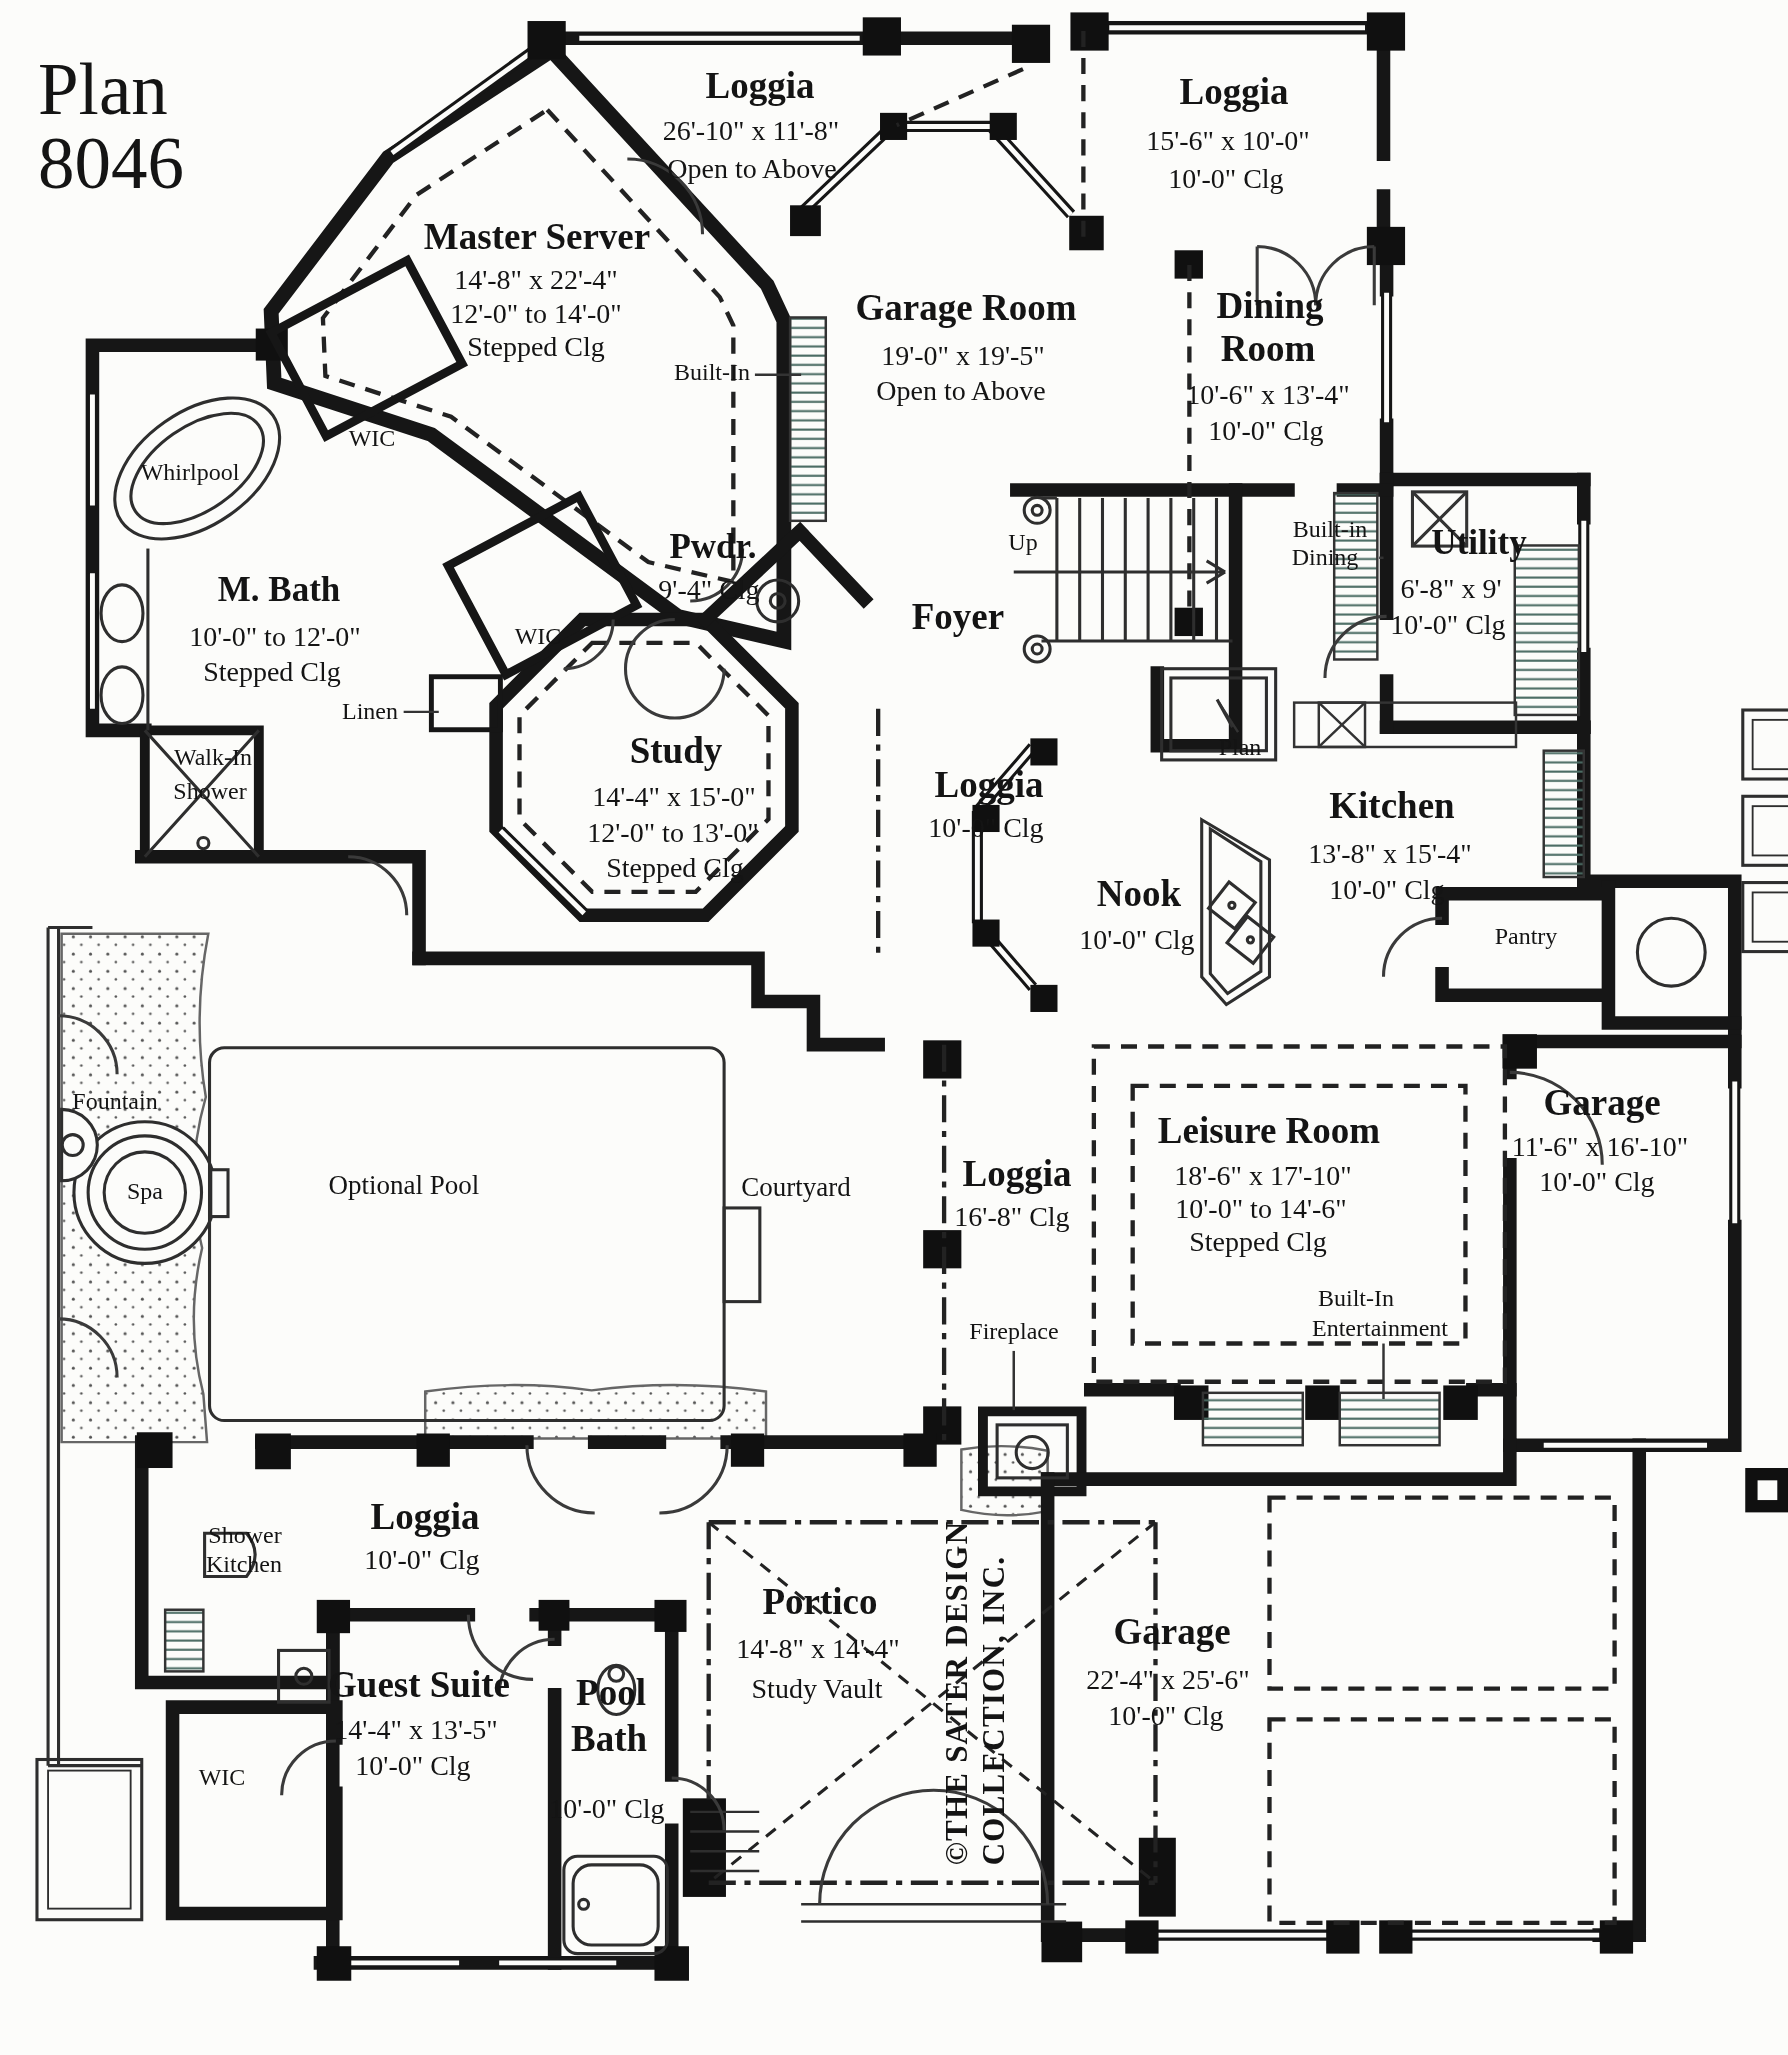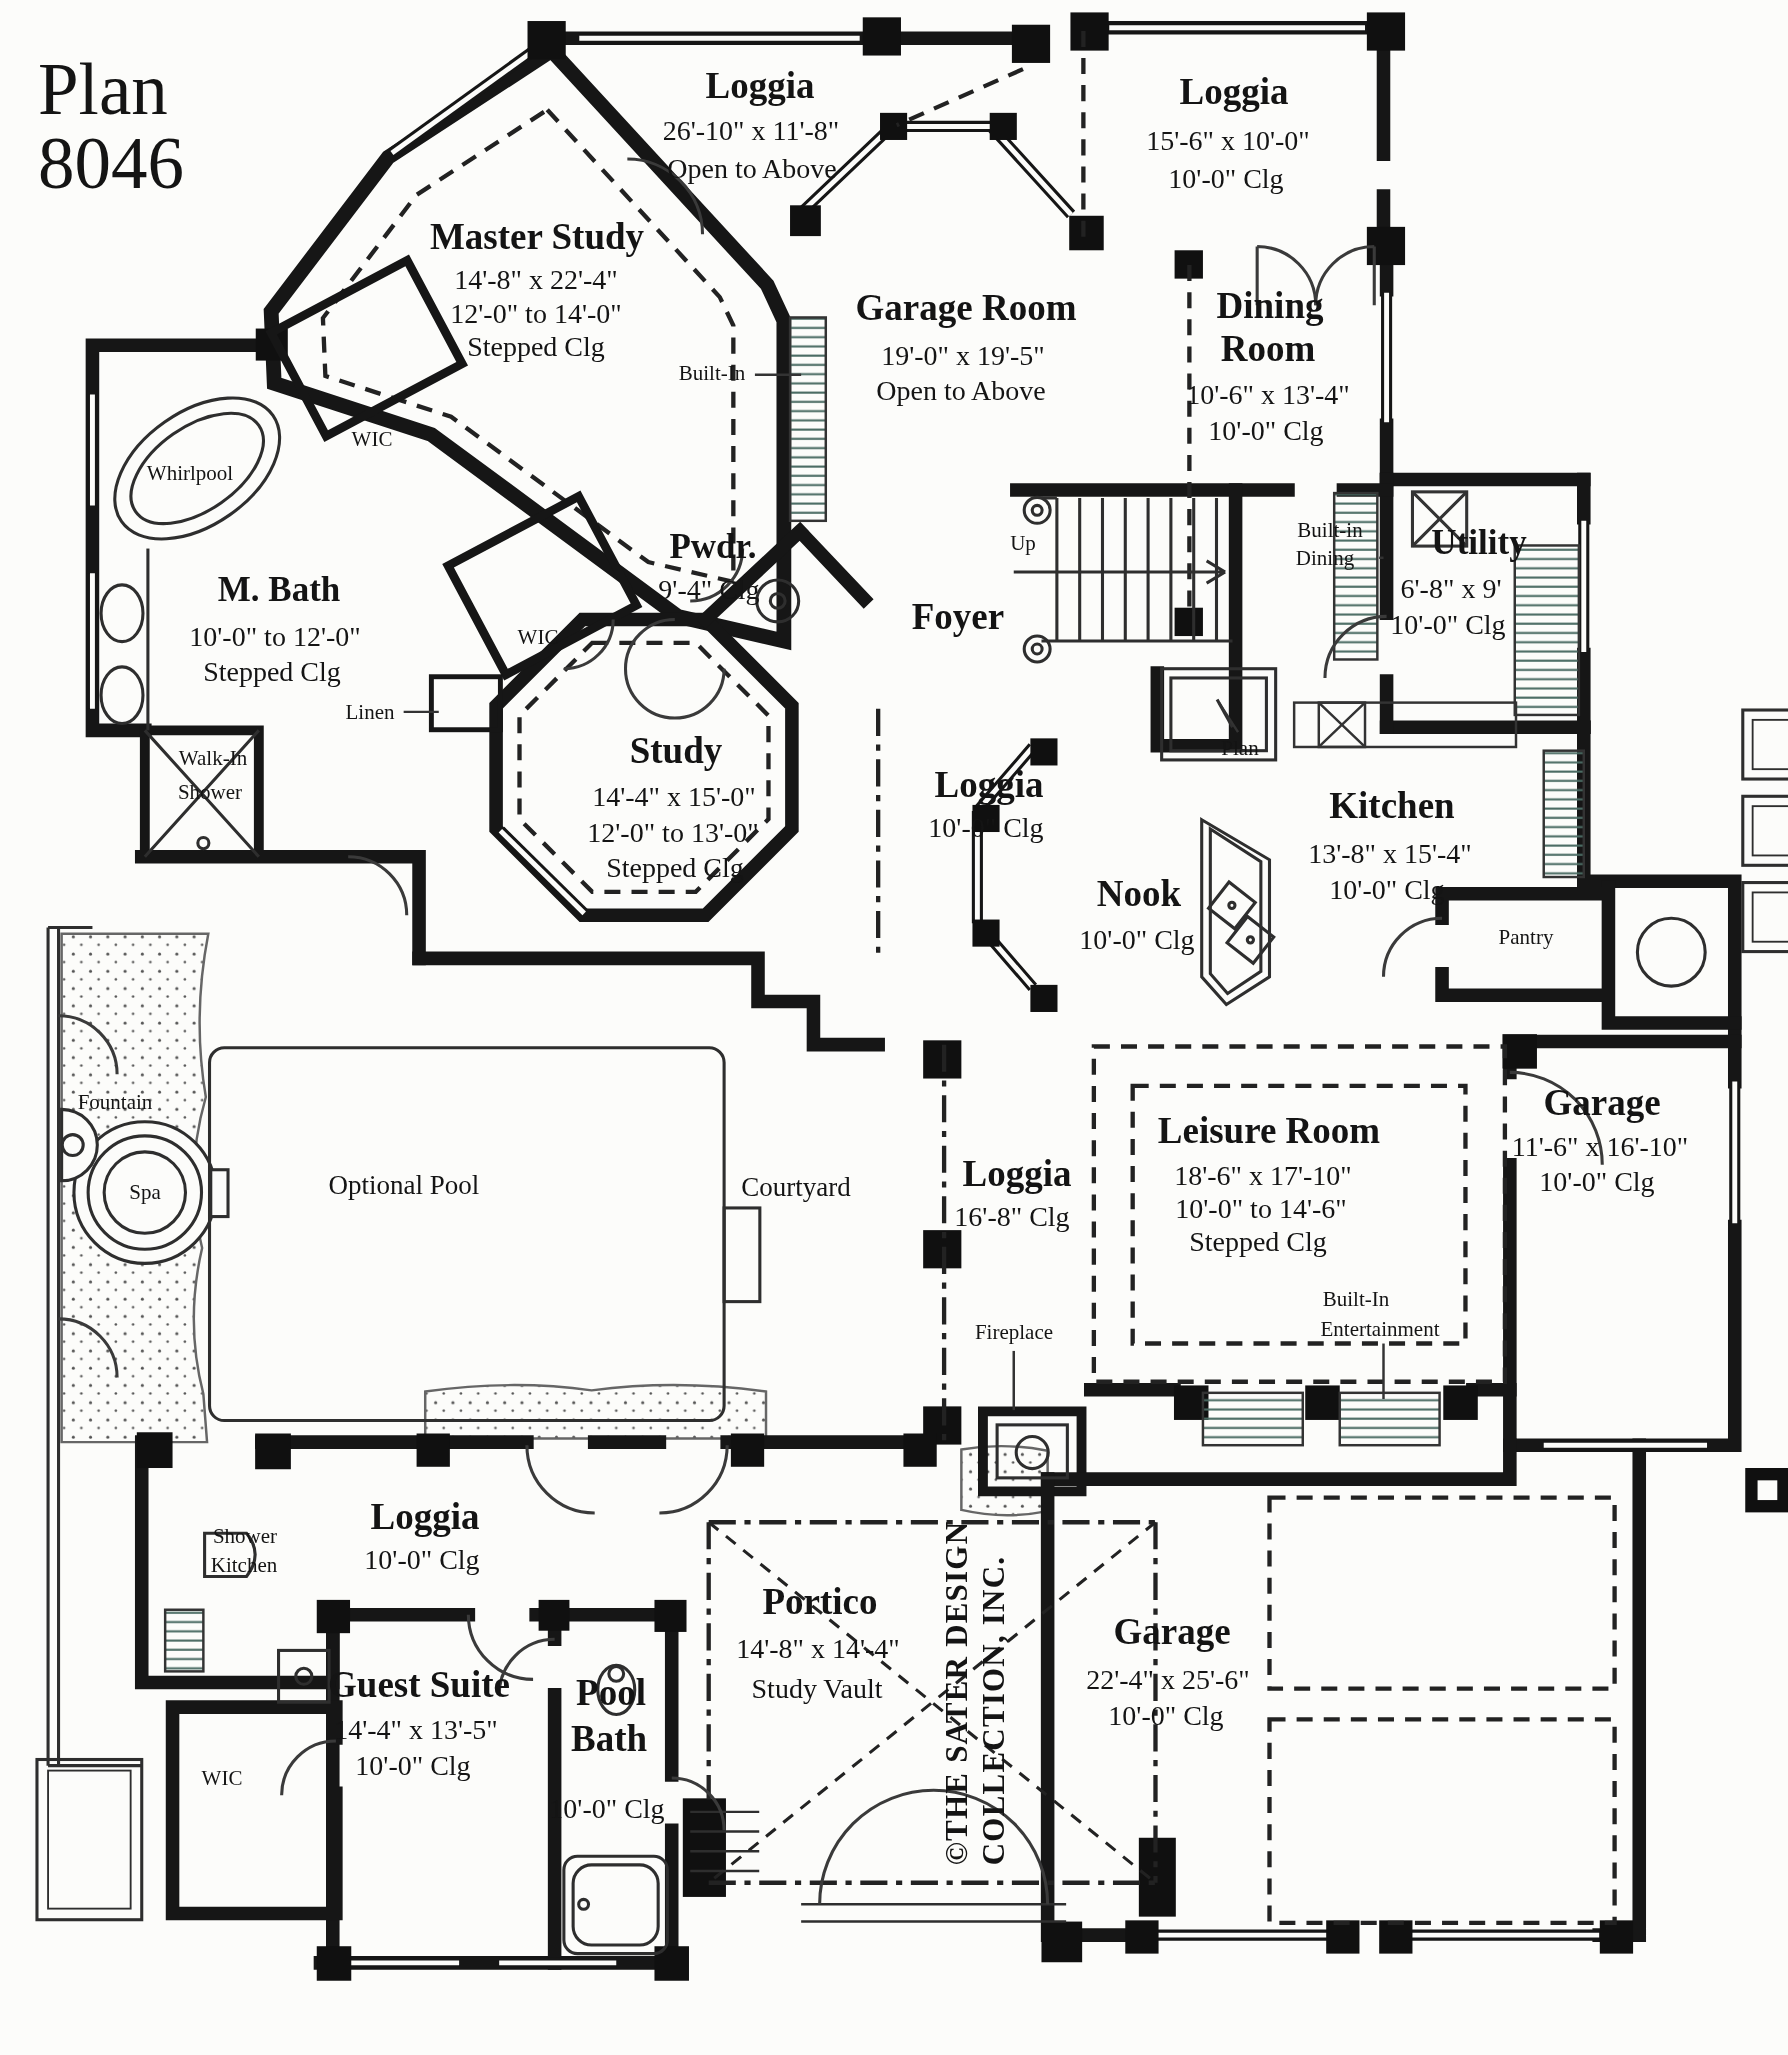--- a/index.html
+++ b/index.html
@@ -4,21 +4,21 @@
 <style>
   html,body{margin:0;padding:0;background:#e8e8e4;}
   .page{position:relative;width:1789px;height:2056px;background:#fcfcfa;overflow:hidden;
         font-family:"Liberation Serif","DejaVu Serif",serif;color:#141414;}
   .page svg{position:absolute;left:0;top:0;}
   .lbl{position:absolute;transform:translate(-50%,-50%);text-align:center;white-space:nowrap;line-height:1.08;}
   .room{font-weight:bold;font-size:37px;}
   .room-sm{font-weight:bold;font-size:35px;}
   .dim{font-size:28px;}
   .small{font-size:27px;}
-  .tiny{font-size:21px;text-align:right;}
+  .tiny{font-size:24px;text-align:right;}
   .title-block{position:absolute;left:38px;top:37px;font-size:73px;line-height:1.02;margin-top:16px;}
   .copyright{position:absolute;left:975px;top:1693px;transform:translate(-50%,-50%) rotate(-90deg);
              font-weight:bold;font-size:31px;letter-spacing:1.2px;text-align:left;line-height:1.2;white-space:nowrap;}
 </style>
 </head>
 <body>
 
 <div class="page">
 
 <svg width="1789" height="2056" viewBox="0 0 2903 3336">
@@ -340,21 +340,21 @@
     <path d="M2245,2180 V2270"></path>
     <path d="M2009,1188 L1978,1140"></path>
   </g>
 </svg>
 
 <div class="title-block">
   <div>Plan</div>
   <div>8046</div>
 </div>
 
-<div class="lbl room" style="left:537px;top:237px">Master Study</div>
+<div class="lbl room" style="left:537px;top:237px">Master Server</div>
 <div class="lbl dim" style="left:536px;top:280px">14'-8" x 22'-4"</div>
 <div class="lbl dim" style="left:536px;top:314px">12'-0" to 14'-0"</div>
 <div class="lbl dim" style="left:536px;top:347px">Stepped Clg</div>
 
 <div class="lbl room" style="left:760px;top:86px">Loggia</div>
 <div class="lbl dim" style="left:751px;top:131px">26'-10" x 11'-8"</div>
 <div class="lbl dim" style="left:752px;top:169px">Open to Above</div>
 
 <div class="lbl room" style="left:1234px;top:92px">Loggia</div>
 <div class="lbl dim" style="left:1228px;top:141px">15'-6" x 10'-0"</div>

